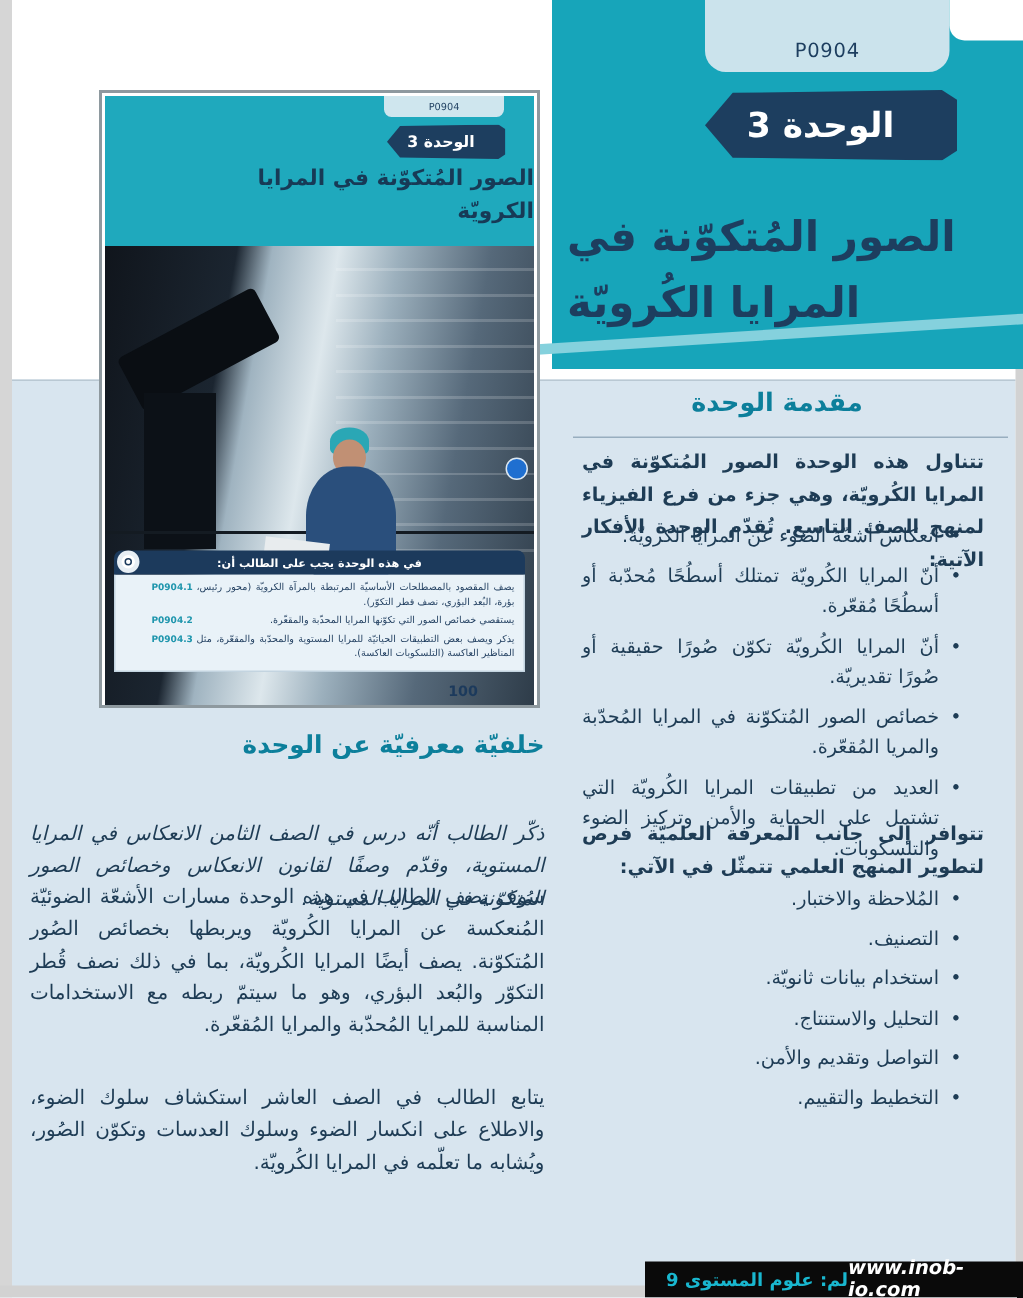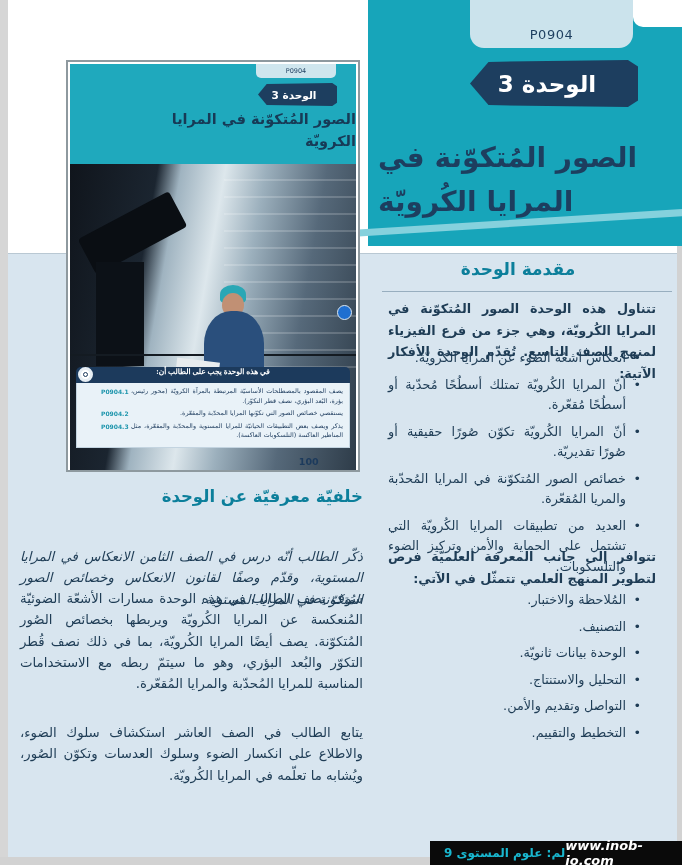--- a/index.html
+++ b/index.html
@@ -61,21 +61,21 @@
     transform:rotate(-28deg);}
   .telescope-mount{position:absolute;left:9%;top:32%;width:17%;height:34%;background:#0c1117;}
   .rail{position:absolute;left:0;top:62%;width:100%;height:2px;background:#141b22;}
   .person-head{position:absolute;left:53%;top:42%;width:8%;height:8%;background:#c19074;border-radius:50%;}
   .beanie{position:absolute;left:52.5%;top:39.5%;width:9%;height:6%;background:#2aa7b5;border-radius:50% 50% 20% 20%;}
   .person-body{position:absolute;left:47%;top:48%;width:21%;height:24%;background:#2a4f7c;border-radius:45% 45% 15% 15%;}
   .laptop{position:absolute;left:37%;top:64%;width:15%;height:6%;background:#e8ecee;transform:rotate(7deg);}
   .photo-badge{position:absolute;right:1.5%;top:46%;width:13px;height:13px;background:#1f6fd0;border:1px solid #dce8f2;border-radius:50%;}
   .obj-box{position:absolute;left:6px;right:6px;bottom:22px;}
   .obj-header{position:relative;height:16px;background:#1c3a5c;border-radius:5px 5px 0 0;
-    display:flex;align-items:flex-start;justify-content:center;color:#ffffff;font-weight:700;font-size:7.5px;font-family:Liberation Serif, serif;}
+    display:flex;align-items:center;justify-content:center;color:#ffffff;font-weight:700;font-size:7.5px;}
   .obj-badge{position:absolute;left:2px;top:0;width:15px;height:15px;background:#ffffff;border-radius:50%;
     box-sizing:border-box;border:3px solid #e7eef4;outline:1px solid #1c3a5c;outline-offset:-6px;}
   .obj-body{background:#e9f2f8;border:1px solid #c3d4e0;border-top:none;padding:4px 6px 3px 24px;}
   .obj-row{position:relative;padding-left:30px;margin-bottom:3px;}
   .obj-code{position:absolute;left:0;top:1px;direction:ltr;color:#1f96ad;font-weight:700;font-size:6px;}
   .obj-text{direction:rtl;text-align:justify;color:#1c3a5c;font-size:6.4px;line-height:9.6px;}
   .page-num{position:absolute;left:80%;bottom:3px;color:#1c3a5c;font-weight:700;font-size:9.5px;}
   
   .bg-heading{left:20px;top:487px;width:343px;text-align:right;color:#0c7f9b;font-weight:700;font-size:16.5px;}
   .bg-par{left:20px;width:343px;font-size:13.3px;line-height:21.3px;}
@@ -117,21 +117,21 @@
   <li>انعكاس أشعّة الضوء عن المرايا الكرويّة.</li>
   <li>أنّ المرايا الكُرويّة تمتلك أسطُحًا مُحدّبة أو أسطُحًا مُقعّرة.</li>
   <li>أنّ المرايا الكُرويّة تكوّن صُورًا حقيقية أو صُورًا تقديريّة.</li>
   <li>خصائص الصور المُتكوّنة في المرايا المُحدّبة والمريا المُقعّرة.</li>
   <li>العديد من تطبيقات المرايا الكُرويّة التي تشتمل على الحماية والأمن وتركيز الضوء والتلسكوبات.</li>
 </ul>
 <div class="abs skills-lead rtl-just">تتوافر إلى جانب المعرفة العلميّة فرص لتطوير المنهج العلمي تتمثّل في الآتي:</div>
 <ul class="abs skills-list dots rtl-just">
   <li>المُلاحظة والاختبار.</li>
   <li>التصنيف.</li>
-  <li>الوحدة بيانات ثانويّة.</li>
+  <li>استخدام بيانات ثانويّة.</li>
   <li>التحليل والاستنتاج.</li>
   <li>التواصل وتقديم والأمن.</li>
   <li>التخطيط والتقييم.</li>
 </ul>
 
 <div class="abs thumb">
   <div class="thumb-header">
     <div class="thumb-tab">
       <span>P0904</span>
     </div>

